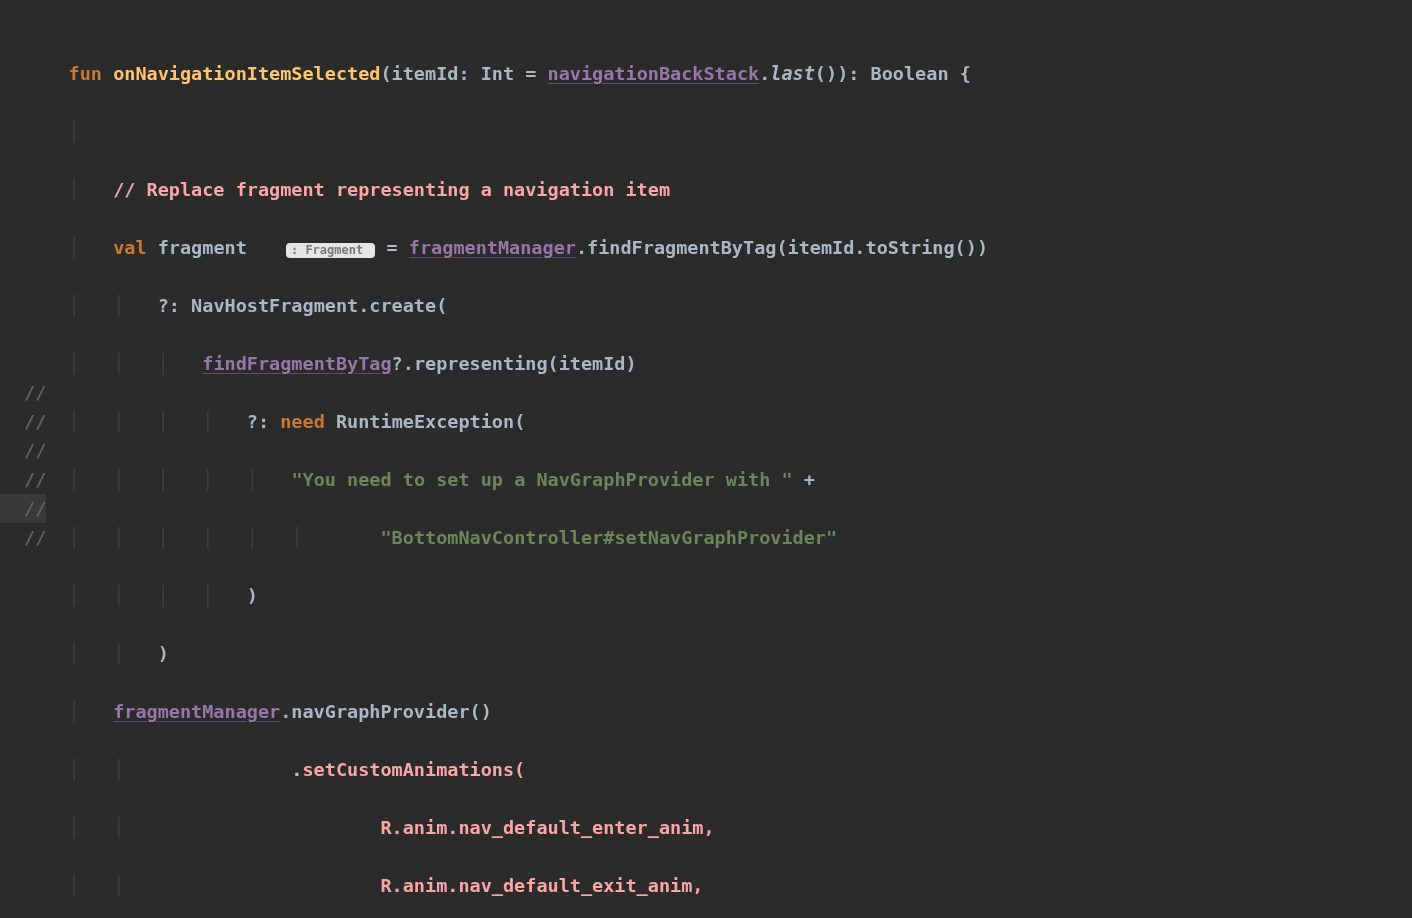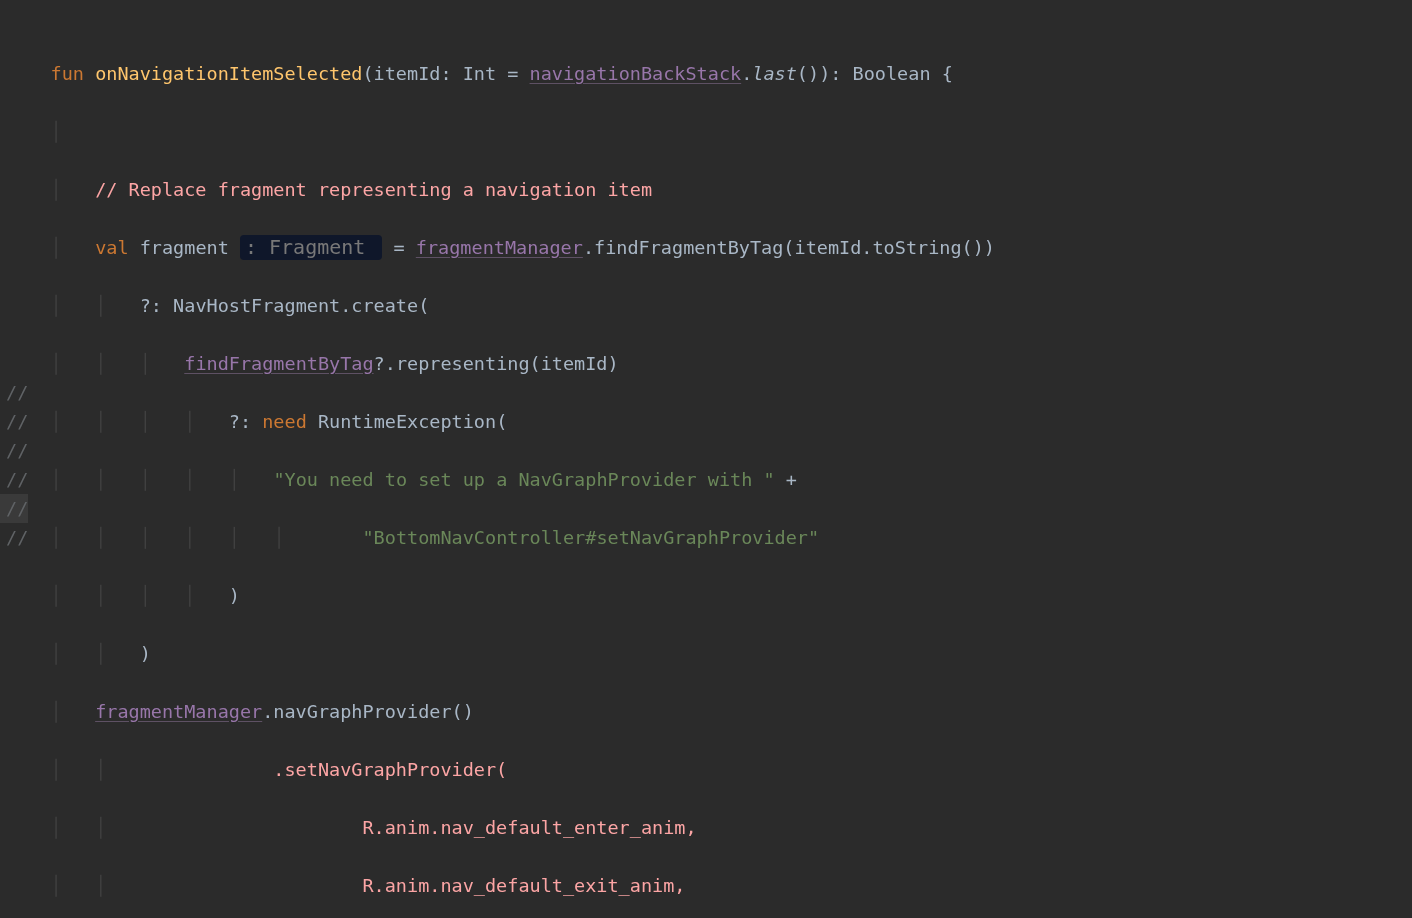--- a/index.html
+++ b/index.html
@@ -20,39 +20,41 @@
   }
   .gutter {
     position: absolute;
     left: 0;
     top: 0;
     color: #606366;
     padding-top: 30px;
   }
   .line {
     height: 29px;
-    padding-left: 6px;
+    padding-left: 24px;
+    font-weight: bold;
   }
   .line.caret {
     background: #3a3a3a;
   }
   .kw { color: #cc7832; }
   .fn-decl { color: #ffc66d; }
   .ident { color: #a9b7c6; }
   .type { color: #a9b7c6; }
   .comment { color: #fca5a5; }
   .string { color: #6a8759; }
   .field { color: #9876aa; text-decoration: underline; text-decoration-color: #5e5164; text-underline-offset: 3px;}
   .fn-call-ital { font-style: italic; color: #a9b7c6;}
   .hint {
     color: #787878;
-    background: #0f172a;
+    background: #e5e5e5;
     border-radius: 4px;
     padding: 0 5px 1px 5px;
-    font-size: 20px;
+    font-size: 12px;
+    margin-left: 28px;
   }
   .punct { color: #a9b7c6; }
   .indent-guide { color: #404040; }
 </style>
 </head>
 <body>
 
 <div class="gutter">
 <div class="line"></div>
     <div class="line"></div>
@@ -80,21 +82,21 @@
 <div class="line">    <span class="indent-guide">│</span>   <span class="comment">// Replace fragment representing a navigation item</span></div>
 <div class="line">    <span class="indent-guide">│</span>   <span class="kw">val</span> <span class="ident">fragment</span> <span class="hint">: Fragment </span> <span class="punct">=</span> <span class="field">fragmentManager</span><span class="ident">.findFragmentByTag(itemId.toString())</span></div>
 <div class="line">    <span class="indent-guide">│</span>   <span class="indent-guide">│</span>   <span class="punct">?:</span> <span class="ident">NavHostFragment.create(</span></div>
 <div class="line">    <span class="indent-guide">│</span>   <span class="indent-guide">│</span>   <span class="indent-guide">│</span>   <span class="field">findFragmentByTag</span><span class="ident">?.representing(itemId)</span></div>
 <div class="line">    <span class="indent-guide">│</span>   <span class="indent-guide">│</span>   <span class="indent-guide">│</span>   <span class="indent-guide">│</span>   <span class="punct">?:</span> <span class="kw">need</span> <span class="ident">RuntimeException(</span></div>
 <div class="line">    <span class="indent-guide">│</span>   <span class="indent-guide">│</span>   <span class="indent-guide">│</span>   <span class="indent-guide">│</span>   <span class="indent-guide">│</span>   <span class="string">"You need to set up a NavGraphProvider with "</span> <span class="punct">+</span></div>
 <div class="line">    <span class="indent-guide">│</span>   <span class="indent-guide">│</span>   <span class="indent-guide">│</span>   <span class="indent-guide">│</span>   <span class="indent-guide">│</span>   <span class="indent-guide">│</span>       <span class="string">"BottomNavController#setNavGraphProvider"</span></div>
 <div class="line">    <span class="indent-guide">│</span>   <span class="indent-guide">│</span>   <span class="indent-guide">│</span>   <span class="indent-guide">│</span>   <span class="punct">)</span></div>
 <div class="line">    <span class="indent-guide">│</span>   <span class="indent-guide">│</span>   <span class="punct">)</span></div>
 <div class="line">    <span class="indent-guide">│</span>   <span class="field">fragmentManager</span><span class="ident">.navGraphProvider()</span></div>
-<div class="line">    <span class="indent-guide">│</span>   <span class="indent-guide">│</span>   <span class="comment">            .setNavGraphProvider(</span></div>
+<div class="line">    <span class="indent-guide">│</span>   <span class="indent-guide">│</span>   <span class="comment">            .setCustomAnimations(</span></div>
 <div class="line">    <span class="indent-guide">│</span>   <span class="indent-guide">│</span>   <span class="comment">                    R.anim.nav_default_enter_anim,</span></div>
 <div class="line">    <span class="indent-guide">│</span>   <span class="indent-guide">│</span>   <span class="comment">                    R.anim.nav_default_exit_anim,</span></div>
 
 
 
 
 
 
 
 

